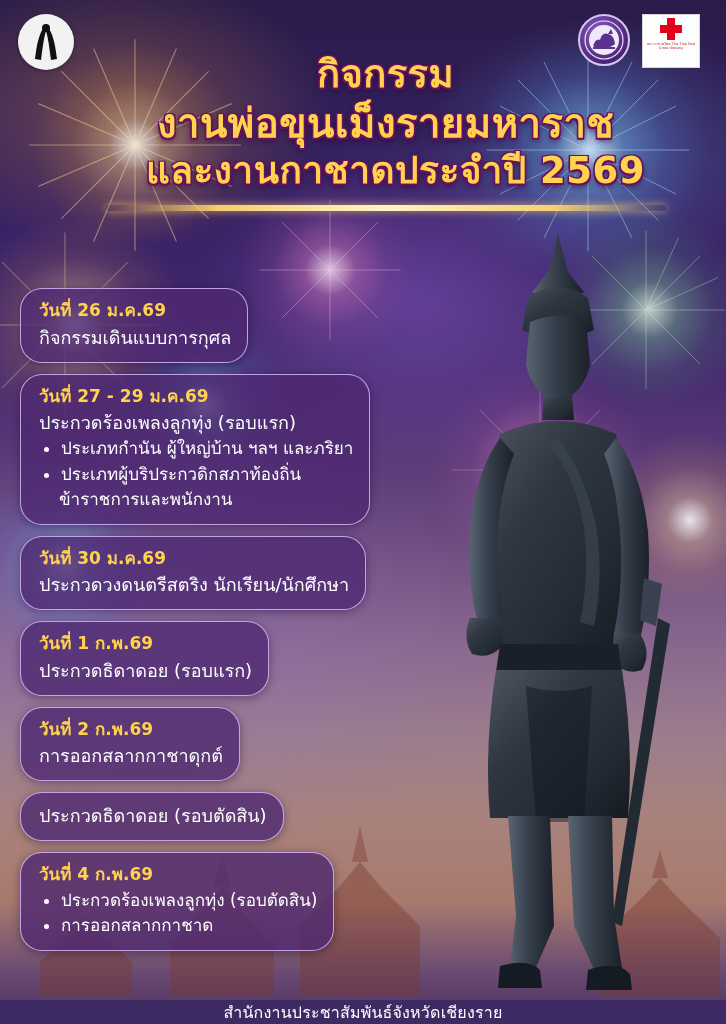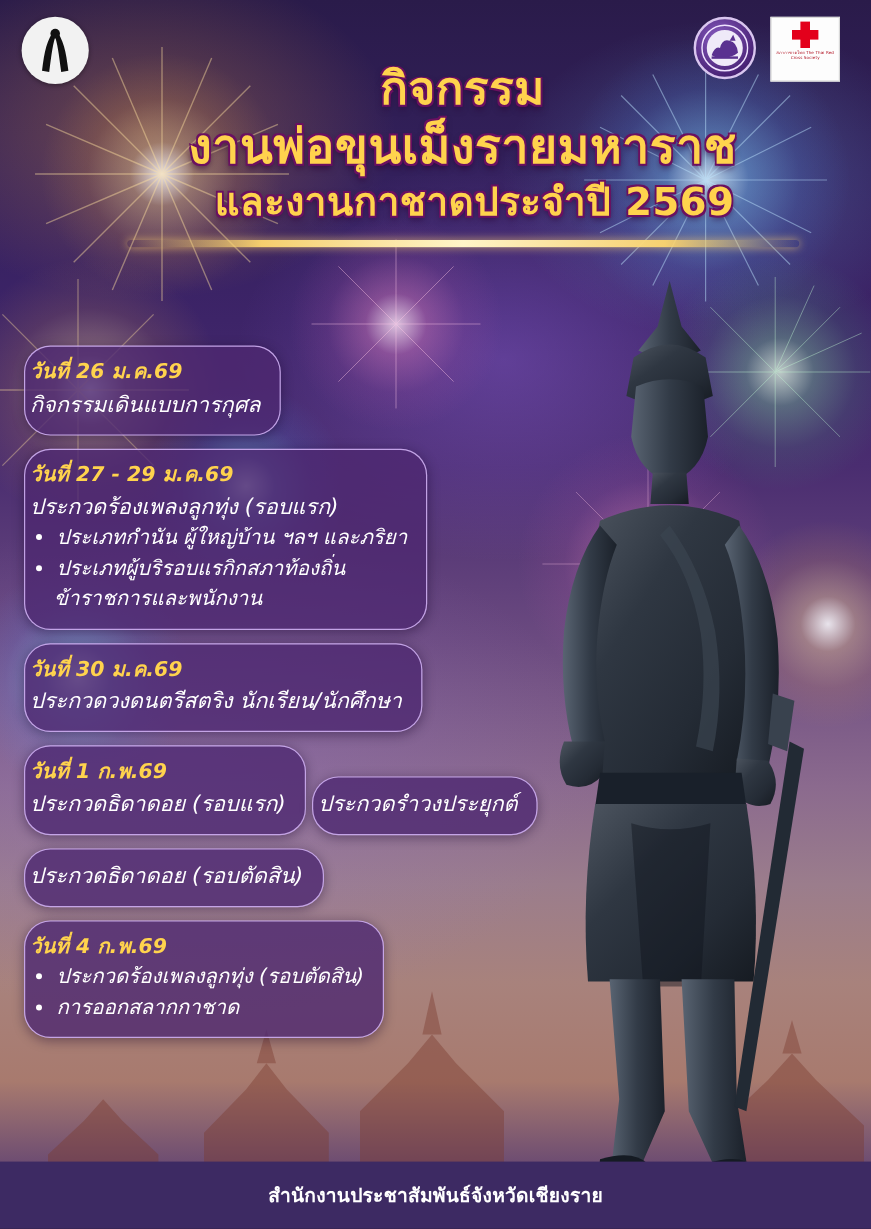--- a/index.html
+++ b/index.html
@@ -122,21 +122,21 @@
     color: #ffd34d;
     line-height: 1.16;
     text-shadow:
       -1.5px -1.5px 0 #6b1060, 1.5px -1.5px 0 #6b1060,
       -1.5px 1.5px 0 #6b1060, 1.5px 1.5px 0 #6b1060,
        0 3px 6px rgba(40,0,50,.8);
     letter-spacing: .5px;
   }
   .headline .l1 { font-size: 38px; }
   .headline .l2 { font-size: 40px; margin-top: 4px; }
-  .headline .l3 { font-size: 32px; margin-top: 4px; margin-left: 20px; }
+  .headline .l3 { font-size: 37px; margin-top: 4px; margin-left: 20px; }
   .divider {
     margin: 12px auto 0;
     width: 560px; height: 6px;
     background: linear-gradient(90deg, rgba(255,210,90,0) 0%, rgba(255,215,110,.95) 20%, rgba(255,245,200,1) 50%, rgba(255,215,110,.95) 80%, rgba(255,210,90,0) 100%);
     border-radius: 4px;
     box-shadow: 0 0 8px rgba(255,210,110,.7);
   }
 
   
   .statue {
@@ -162,26 +162,25 @@
     position: absolute;
     left: 20px;
     top: 288px;
     width: 430px;
     z-index: 4;
   }
   .card {
     background: rgba(78,40,112,0.80);
     border: 1.5px solid rgba(215,185,250,0.85);
     border-radius: 22px;
-    padding: 9px 16px 11px 4px;
+    padding: 9px 16px 11px 18px;
     margin-bottom: 11px;
     display: inline-block;
     max-width: 430px;
     box-shadow: 0 2px 10px rgba(20,0,40,.4);
-    font-style: italic;
   }
   .card .date {
     color: #ffd34d;
     font-size: 17px;
     font-weight: bold;
     line-height: 1.5;
     white-space: nowrap;
   }
   .card .line {
     color: #ffffff;
@@ -203,25 +202,24 @@
   .card ul li .sub {
     display: block;
     margin-left: -2px;
     white-space: nowrap;
   }
 
   
   .footer {
     position: absolute;
     left: 0; right: 0; bottom: 0;
-    height: 56px;
+    height: 24px;
     background: #3d2a63;
     display: flex; align-items: center; justify-content: center;
     z-index: 7;
-    font-weight: bold;
   }
   .footer span {
     color: #ffffff;
     font-size: 16px;
     letter-spacing: .2px;
   }
 </style>
 </head>
 <body>
 
@@ -427,39 +425,40 @@
       <div class="date">วันที่ 26 ม.ค.69</div>
       <div class="line">กิจกรรมเดินแบบการกุศล</div>
     </div>
 
     <div class="card">
       <div class="date">วันที่ 27 - 29 ม.ค.69</div>
       <div class="line">ประกวดร้องเพลงลูกทุ่ง (รอบแรก)</div>
       <ul>
         <li>ประเภทกำนัน ผู้ใหญ่บ้าน ฯลฯ และภริยา</li>
         <li>
-          <span>ประเภทผู้บริรอบแรกิกสภาท้องถิ่น</span>
+          <span>ประเภทผู้บริประกวดิกสภาท้องถิ่น</span>
           <span class="sub">ข้าราชการและพนักงาน</span>
         </li>
       </ul>
     </div>
 
     <div class="card">
       <div class="date">วันที่ 30 ม.ค.69</div>
       <div class="line">ประกวดวงดนตรีสตริง นักเรียน/นักศึกษา</div>
     </div>
 
 
     <div class="card">
       <div class="date">วันที่ 1 ก.พ.69</div>
       <div class="line">ประกวดธิดาดอย (รอบแรก)</div>
     </div>
 
     <div class="card">
-      <div class="line">ประกวดรำวงประยุกต์</div>
+      <div class="date">วันที่ 2 ก.พ.69</div>
+      <div class="line">การออกสลากกาชาดุกต์</div>
     </div>
 
     <div class="card">
       <div class="line">ประกวดธิดาดอย (รอบตัดสิน)</div>
     </div>
 
     <div class="card">
       <div class="date">วันที่ 4 ก.พ.69</div>
       <ul>
         <li>ประกวดร้องเพลงลูกทุ่ง (รอบตัดสิน)</li>

